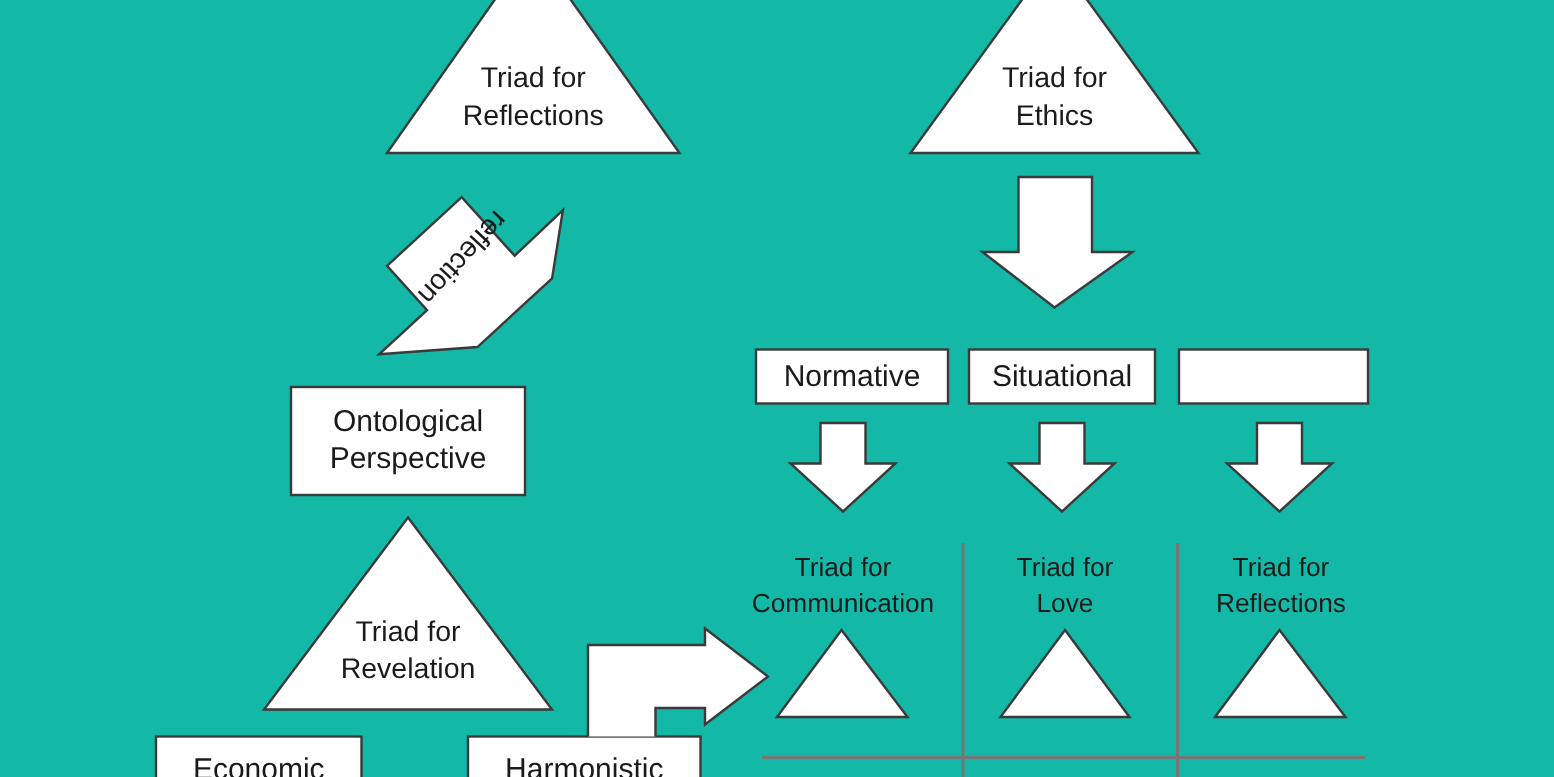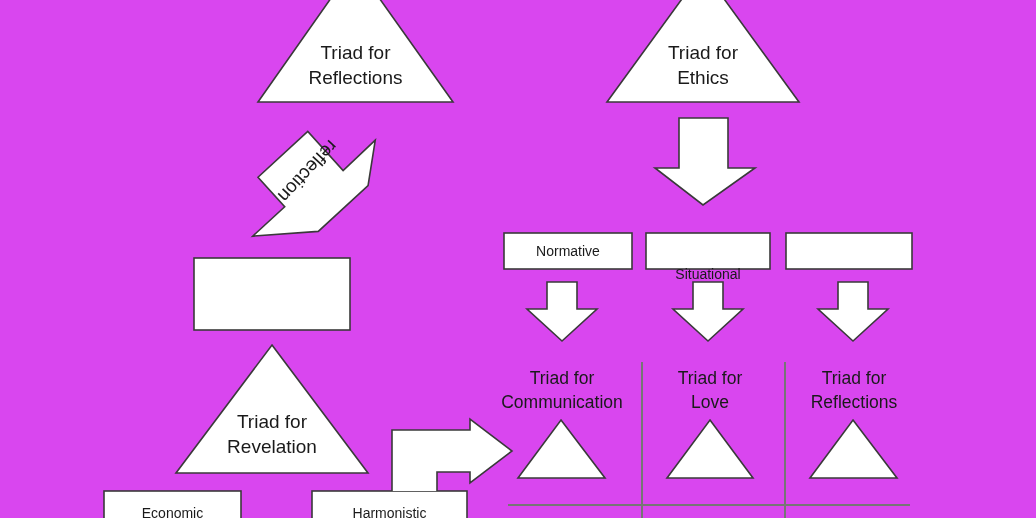--- a/index.html
+++ b/index.html
@@ -8,21 +8,21 @@
     background: #ffffff;
   }
   body {
     font-family: "Liberation Sans", sans-serif;
     color: #1a1a1a;
   }
   #canvas {
     position: relative;
     width: 1036px;
     height: 518px;
-    background: #d946ef;
+    background: #14b8a6;
     overflow: hidden;
   }
   #diagram-svg {
     position: absolute;
     left: 0;
     top: 0;
     width: 1036px;
     height: 518px;
   }
   .shape-stroke {
@@ -38,21 +38,21 @@
   .node-label {
     position: absolute;
     text-align: center;
     font-family: "Liberation Sans", sans-serif;
     font-size: 19px;
     line-height: 25px;
     color: #1a1a1a;
     white-space: pre-line;
     pointer-events: none;
   }
-  .node-label.boxed { font-size: 14px; }
+  .node-label.boxed { font-size: 20px; }
   .node-label.column-title { font-size: 17.5px; line-height: 24px; }
   .rot-label {
     position: absolute;
     font-family: "Liberation Sans", sans-serif;
     font-size: 19px;
     color: #1a1a1a;
     white-space: nowrap;
   }
 </style>
 </head>
@@ -102,31 +102,33 @@
   </svg>
 
   <div class="node-label" style="left:258px; top:40px; width:195px;">Triad for
 Reflections</div>
 
   <div class="node-label" style="left:607px; top:40px; width:192px;">Triad for
 Ethics</div>
 
   <div class="rot-label" style="left:269px; top:160px; transform: rotate(133deg); transform-origin: 50% 50%;">reflection</div>
 
+  <div class="node-label boxed" style="left:194px; top:269px; width:156px;">Ontological
+Perspective</div>
 
   <div class="node-label" style="left:176px; top:409px; width:192px;">Triad for
 Revelation</div>
 
   <div class="node-label boxed" style="left:104px; top:501px; width:137px;">Economic</div>
 
   <div class="node-label boxed" style="left:312px; top:501px; width:155px;">Harmonistic</div>
 
   <div class="node-label boxed" style="left:504px; top:239px; width:128px;">Normative</div>
 
-  <div class="node-label boxed" style="left:646px; top:239px; width:124px;margin-top:23px;">Situational</div>
+  <div class="node-label boxed" style="left:646px; top:239px; width:124px;">Situational</div>
 
 
   <div class="node-label column-title" style="left:494px; top:366px; width:136px;">Triad for
 Communication</div>
 
   <div class="node-label column-title" style="left:648px; top:366px; width:124px;">Triad for
 Love</div>
 
   <div class="node-label column-title" style="left:790px; top:366px; width:128px;">Triad for
 Reflections</div>

